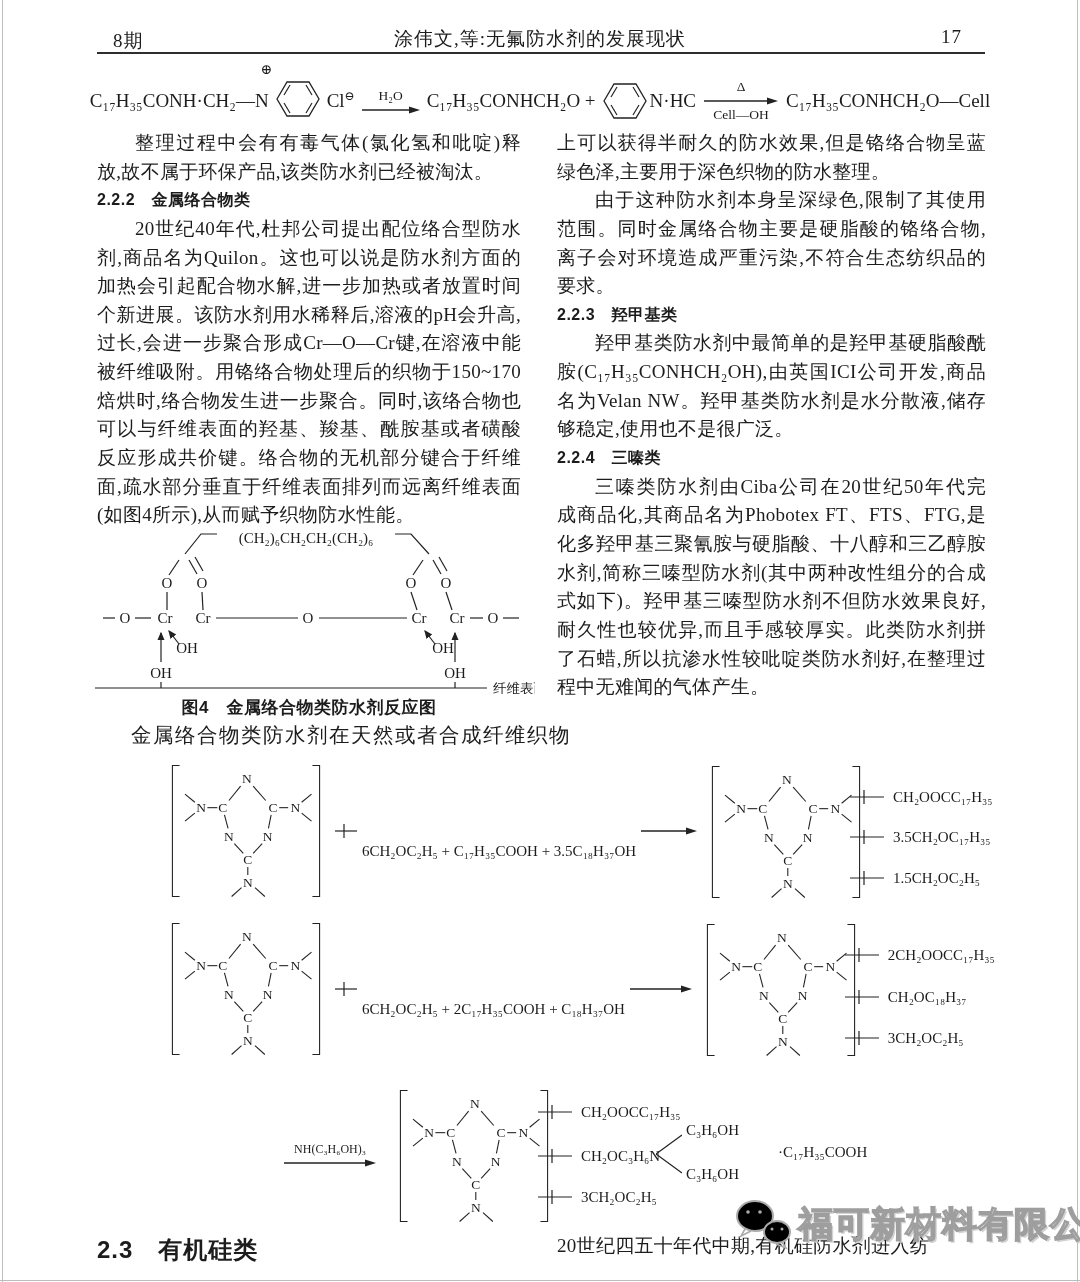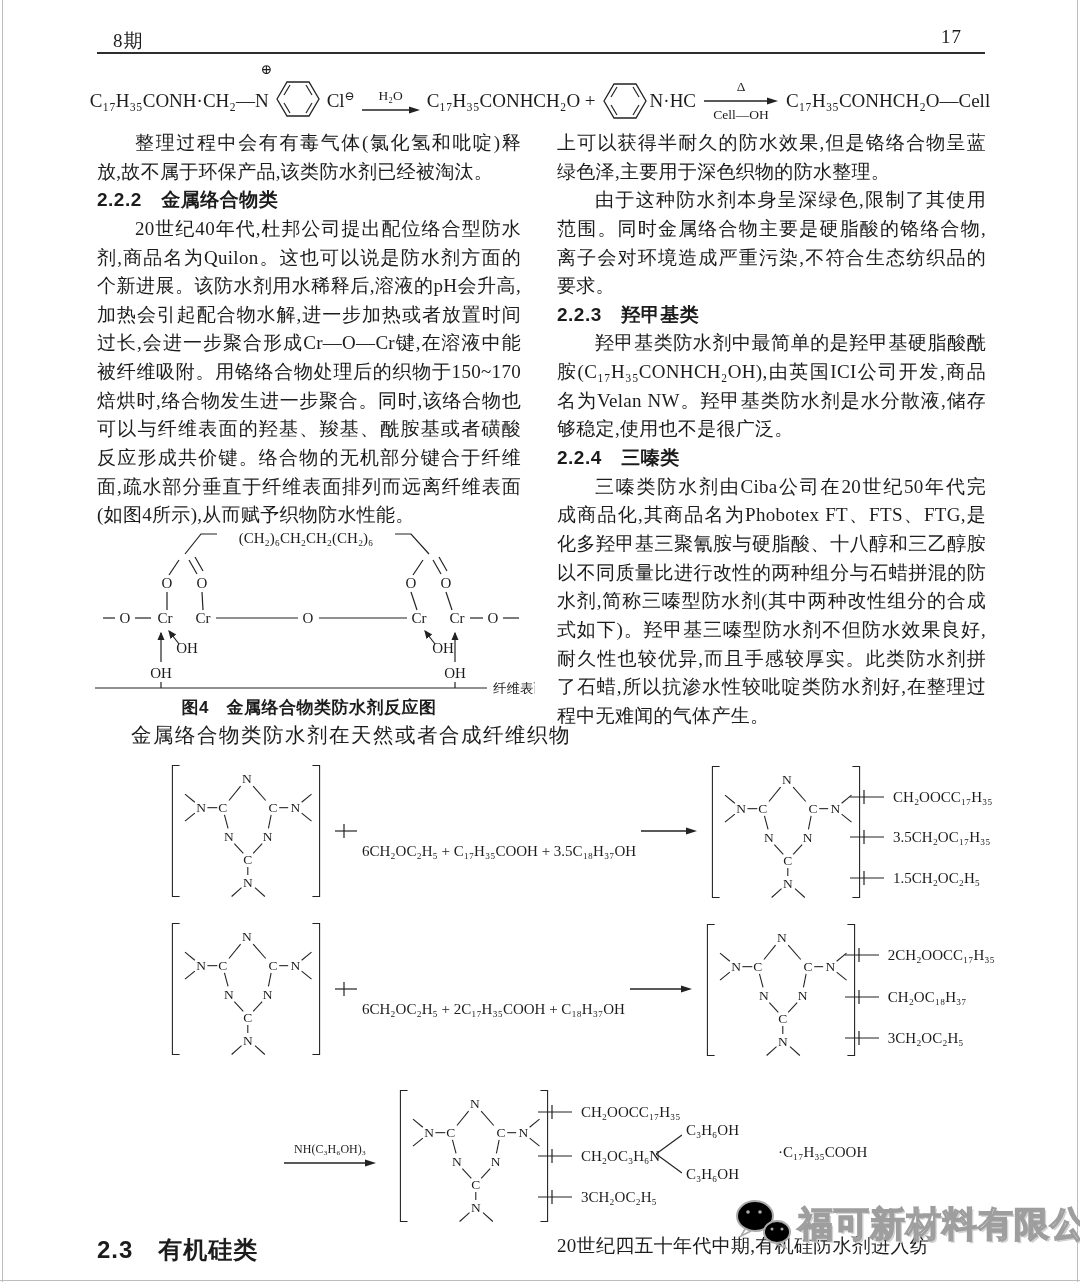--- a/index.html
+++ b/index.html
@@ -8,21 +8,21 @@
   .abs{position:absolute;}
   .edge{position:absolute;background:#bdbdbd;}
   
   .hdr{font-size:19px;letter-spacing:1px;}
   .hdr-rule{position:absolute;left:97px;top:52px;width:888px;height:2px;background:#2e2e2e;}
   
   .col{position:absolute;top:129px;}
   .tl{height:28.65px;line-height:28.65px;font-size:19px;text-align:justify;text-align-last:justify;overflow:hidden;letter-spacing:0.3px;}
   .tl.i{text-indent:38px;}
   .tl.e{text-align-last:left;}
-  .tl.h{font-family:"Liberation Sans","DejaVu Sans",sans-serif;font-weight:700;text-align-last:left;font-size:19px;letter-spacing:0.5px;}
+  .tl.h{font-family:"Liberation Sans","DejaVu Sans",sans-serif;font-weight:700;text-align-last:left;font-size:16px;letter-spacing:0.5px;}
   
   .chem{font-size:15px;white-space:nowrap;margin-top:41px;}
   .fml{font-size:19px;white-space:nowrap;}
   .sup{font-size:12px;vertical-align:super;}
   svg line,svg polyline,svg path{stroke:#222;stroke-width:1.2;fill:none;}
   svg polygon{fill:#222;stroke:none;}
   svg text{fill:#1b1b1b;stroke:none;}
   .rt{font-size:15px;font-family:"Liberation Serif","DejaVu Serif","DejaVu Sans",serif;}
   .ring-slot{width:172px;height:140px;flex:none;}
   .rxn{position:absolute;display:flex;align-items:center;height:146px;}
@@ -47,20 +47,21 @@
 </head>
 <body>
 
 <div class="page">
 
   <div class="edge" style="left:2px;top:0;width:1px;height:1282px;"></div>
   <div class="edge" style="left:1077px;top:0;width:1px;height:1282px;"></div>
   <div class="edge" style="left:0;top:1280px;width:1080px;height:1px;"></div>
 
   <div class="abs hdr" style="left:113px;top:28px;">8期</div>
+  <div class="abs hdr" style="left:0;top:26px;width:1080px;text-align:center;">涂伟文,等:无氟防水剂的发展现状</div>
   <div class="abs hdr" style="left:941px;top:26px;">17</div>
   <div class="hdr-rule"></div>
 
   <div class="abs" style="left:0;top:76px;width:1080px;height:50px;display:flex;justify-content:center;align-items:center;gap:6px;">
     <span class="fml">C₁₇H₃₅CONH·CH₂—N</span>
     <span style="position:relative;display:inline-block;">
       <span class="abs" style="left:-14px;top:-18px;font-size:14px;">⊕</span>
       <svg width="46" height="40" viewBox="0 0 46 40">
         <polygon points="2,20 12,3 34,3 44,20 34,37 12,37" style="fill:none;stroke:#222;stroke-width:1.3;"></polygon>
         <line x1="9" y1="16" x2="15" y2="6"></line>
@@ -96,22 +97,22 @@
     </span>
     <span class="fml">C₁₇H₃₅CONHCH₂O—Cell</span>
   </div>
 
   <div class="col" style="left:97px;width:424px;">
       <div class="tl i">整理过程中会有有毒气体(氯化氢和吡啶)释</div>
       <div class="tl e">放,故不属于环保产品,该类防水剂已经被淘汰。</div>
       <div class="tl h">2.2.2　金属络合物类</div>
       <div class="tl i">20世纪40年代,杜邦公司提出配位络合型防水</div>
       <div class="tl j">剂,商品名为Quilon。这也可以说是防水剂方面的一</div>
+      <div class="tl j">加热会引起配合物水解,进一步加热或者放置时间</div>
       <div class="tl j">个新进展。该防水剂用水稀释后,溶液的pH会升高,</div>
-      <div class="tl j">加热会引起配合物水解,进一步加热或者放置时间</div>
       <div class="tl j">过长,会进一步聚合形成Cr—O—Cr键,在溶液中能</div>
       <div class="tl j">被纤维吸附。用铬络合物处理后的织物于150~170 ℃</div>
       <div class="tl j">焙烘时,络合物发生进一步聚合。同时,该络合物也</div>
       <div class="tl j">可以与纤维表面的羟基、羧基、酰胺基或者磺酸基等</div>
       <div class="tl j">反应形成共价键。络合物的无机部分键合于纤维表</div>
       <div class="tl j">面,疏水部分垂直于纤维表面排列而远离纤维表面</div>
       <div class="tl e">(如图4所示),从而赋予织物防水性能。</div>
     </div>
   <div class="col" style="left:557px;width:429px;">
       <div class="tl j">上可以获得半耐久的防水效果,但是铬络合物呈蓝</div>
@@ -122,21 +123,20 @@
       <div class="tl e">要求。</div>
       <div class="tl h">2.2.3　羟甲基类</div>
       <div class="tl i">羟甲基类防水剂中最简单的是羟甲基硬脂酸酰</div>
       <div class="tl j">胺(C₁₇H₃₅CONHCH₂OH),由英国ICI公司开发,商品</div>
       <div class="tl j">名为Velan NW。羟甲基类防水剂是水分散液,储存不</div>
       <div class="tl e">够稳定,使用也不是很广泛。</div>
       <div class="tl h">2.2.4　三嗪类</div>
       <div class="tl i">三嗪类防水剂由Ciba公司在20世纪50年代完</div>
       <div class="tl j">成商品化,其商品名为Phobotex FT、FTS、FTG,是醚</div>
       <div class="tl j">化多羟甲基三聚氰胺与硬脂酸、十八醇和三乙醇胺</div>
-      <div class="tl j">以不同质量比进行改性的两种组分与石蜡拼混的防</div>
       <div class="tl j">水剂,简称三嗪型防水剂(其中两种改性组分的合成</div>
       <div class="tl j">式如下)。羟甲基三嗪型防水剂不但防水效果良好,</div>
       <div class="tl j">耐久性也较优异,而且手感较厚实。此类防水剂拼混</div>
       <div class="tl j">了石蜡,所以抗渗水性较吡啶类防水剂好,在整理过</div>
       <div class="tl e">程中无难闻的气体产生。</div>
     </div>
 
   <svg class="abs" style="left:95px;top:526px;" width="440" height="168" viewBox="0 0 440 168">
     <defs>
       <marker id="ah" markerWidth="8" markerHeight="8" refX="6" refY="3" orient="auto">

